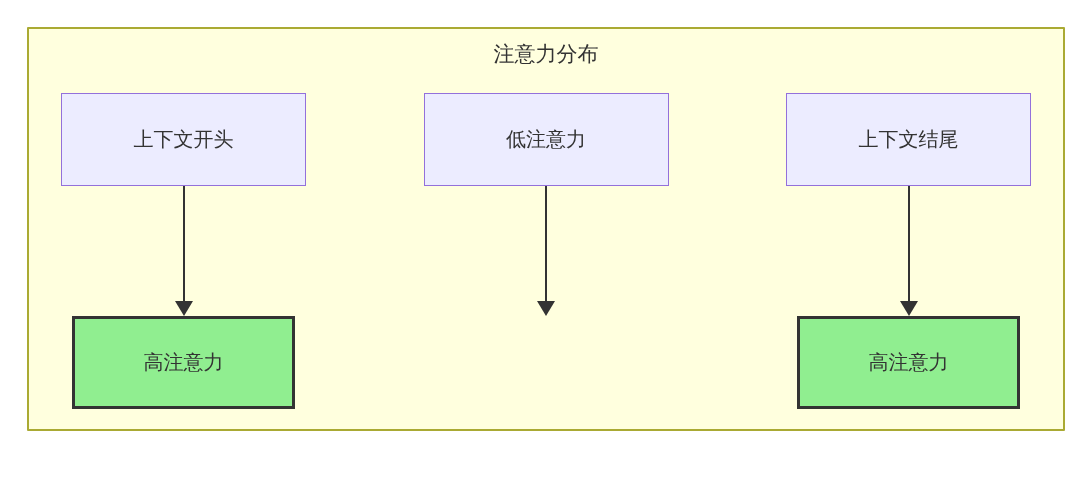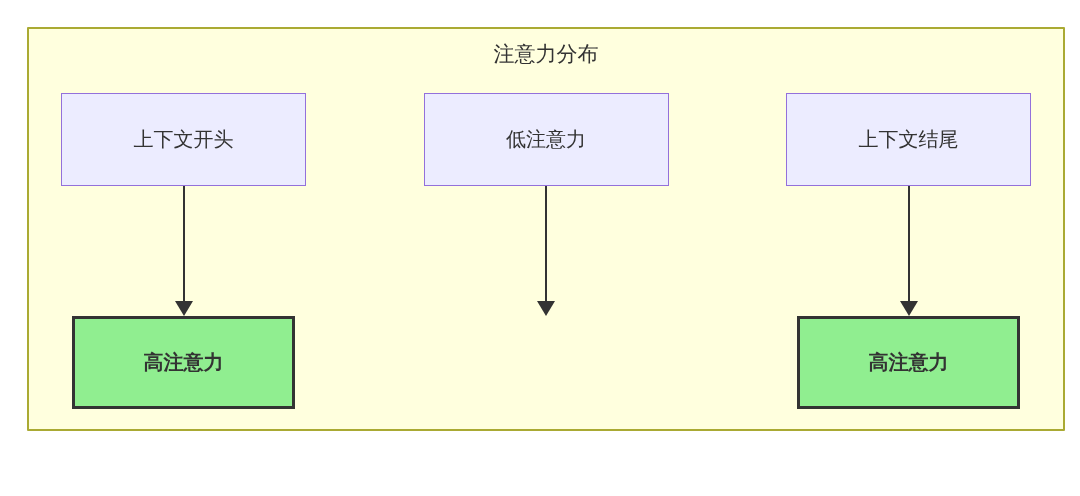--- a/index.html
+++ b/index.html
@@ -80,21 +80,21 @@
     box-sizing: border-box;
     width: 223px;
     height: 93px;
     border: 3px solid var(--node-border-dark, #333333);
     display: flex;
     align-items: center;
     justify-content: center;
     font-size: 20px;
     color: var(--text, #333333);
   }
-  .target-node.high { background: var(--high-bg, #90ee90); font-weight: bold; }
+  .target-node.high { background: var(--high-bg, #90ee90); }
   .target-node.low  { background: var(--low-bg, #ff8b8b); }
 </style>
 </head>
 <body>
 
 <div class="stage">
   <div class="cluster">
     <div class="cluster-title">注意力分布</div>
 
     <div class="columns">

